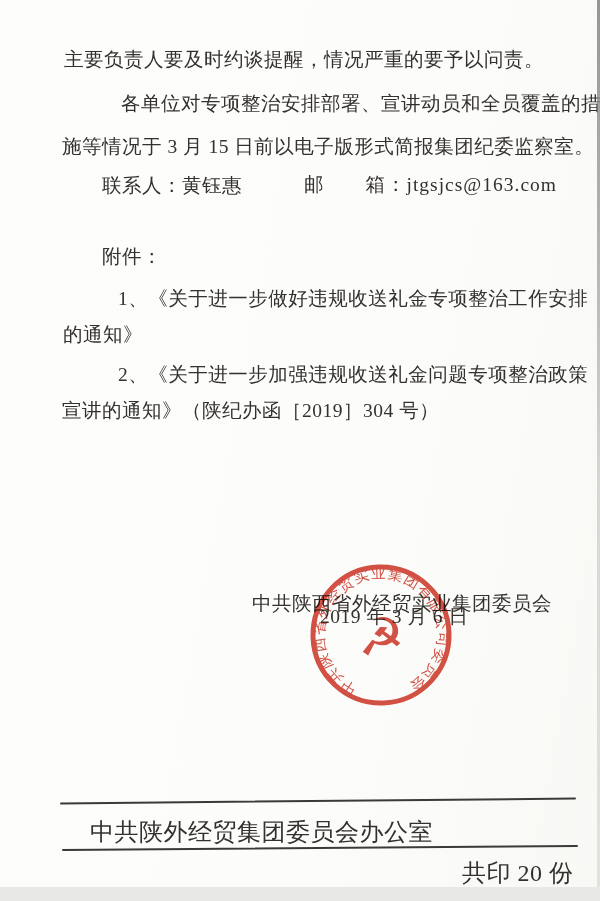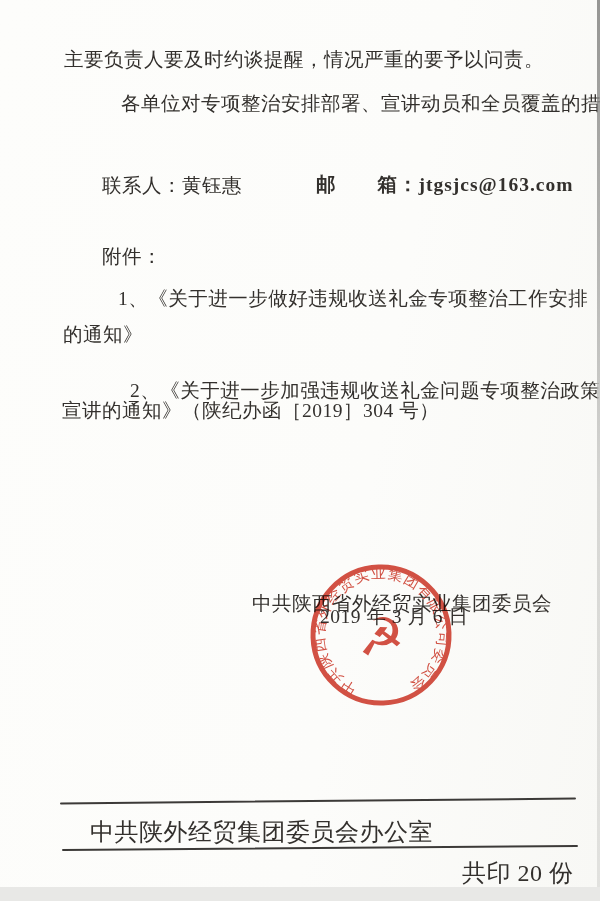--- a/index.html
+++ b/index.html
@@ -67,28 +67,29 @@
     opacity: 0.7;
   }
 </style>
 </head>
 <body>
 
 <div class="page">
 
   <div class="line" style="left:64px; top:47px;">主要负责人要及时约谈提醒，情况严重的要予以问责。</div>
   <div class="line" style="left:121px; top:91px;">各单位对专项整治安排部署、宣讲动员和全员覆盖的措</div>
+  <div class="line" style="left:62px; top:134px;">施等情况于 3 月 15 日前以电子版形式简报集团纪委监察室。</div>
 
   <div class="line" style="left:102px; top:173px;">联系人：黄钰惠</div>
-  <div class="line mono-ish" style="left:316px; top:172px;font-weight:bold;">邮　　箱：jtgsjcs@163.com</div>
+  <div class="line mono-ish" style="left:304px; top:172px;">邮　　箱：jtgsjcs@163.com</div>
 
   <div class="line" style="left:102px; top:244px;">附件：</div>
   <div class="line" style="left:118px; top:286px;">1、《关于进一步做好违规收送礼金专项整治工作安排</div>
   <div class="line" style="left:63px; top:322px;">的通知》</div>
-  <div class="line" style="left:118px; top:378px;margin-left:12px;">2、《关于进一步加强违规收送礼金问题专项整治政策</div>
+  <div class="line" style="left:118px; top:362px;">2、《关于进一步加强违规收送礼金问题专项整治政策</div>
   <div class="line" style="left:62px; top:398px;">宣讲的通知》（陕纪办函［2019］304 号）</div>
 
   <div class="line sig" style="left:228px; top:591px;margin-left:24px;">中共陕西省外经贸实业集团委员会</div>
   <div class="line sig" style="left:320px; top:604px;">2019 年 3 月 6 日</div>
 
   <div class="seal-box">
     <svg viewBox="0 0 150 150" width="150" height="150">
       <circle class="seal-ring" cx="75" cy="75" r="68"></circle>
       <path id="sealArc" d="M 46.5,124.4 A 57,57 0 1 1 103.5,124.4" fill="none"></path>
       <text class="seal-ring-text">

